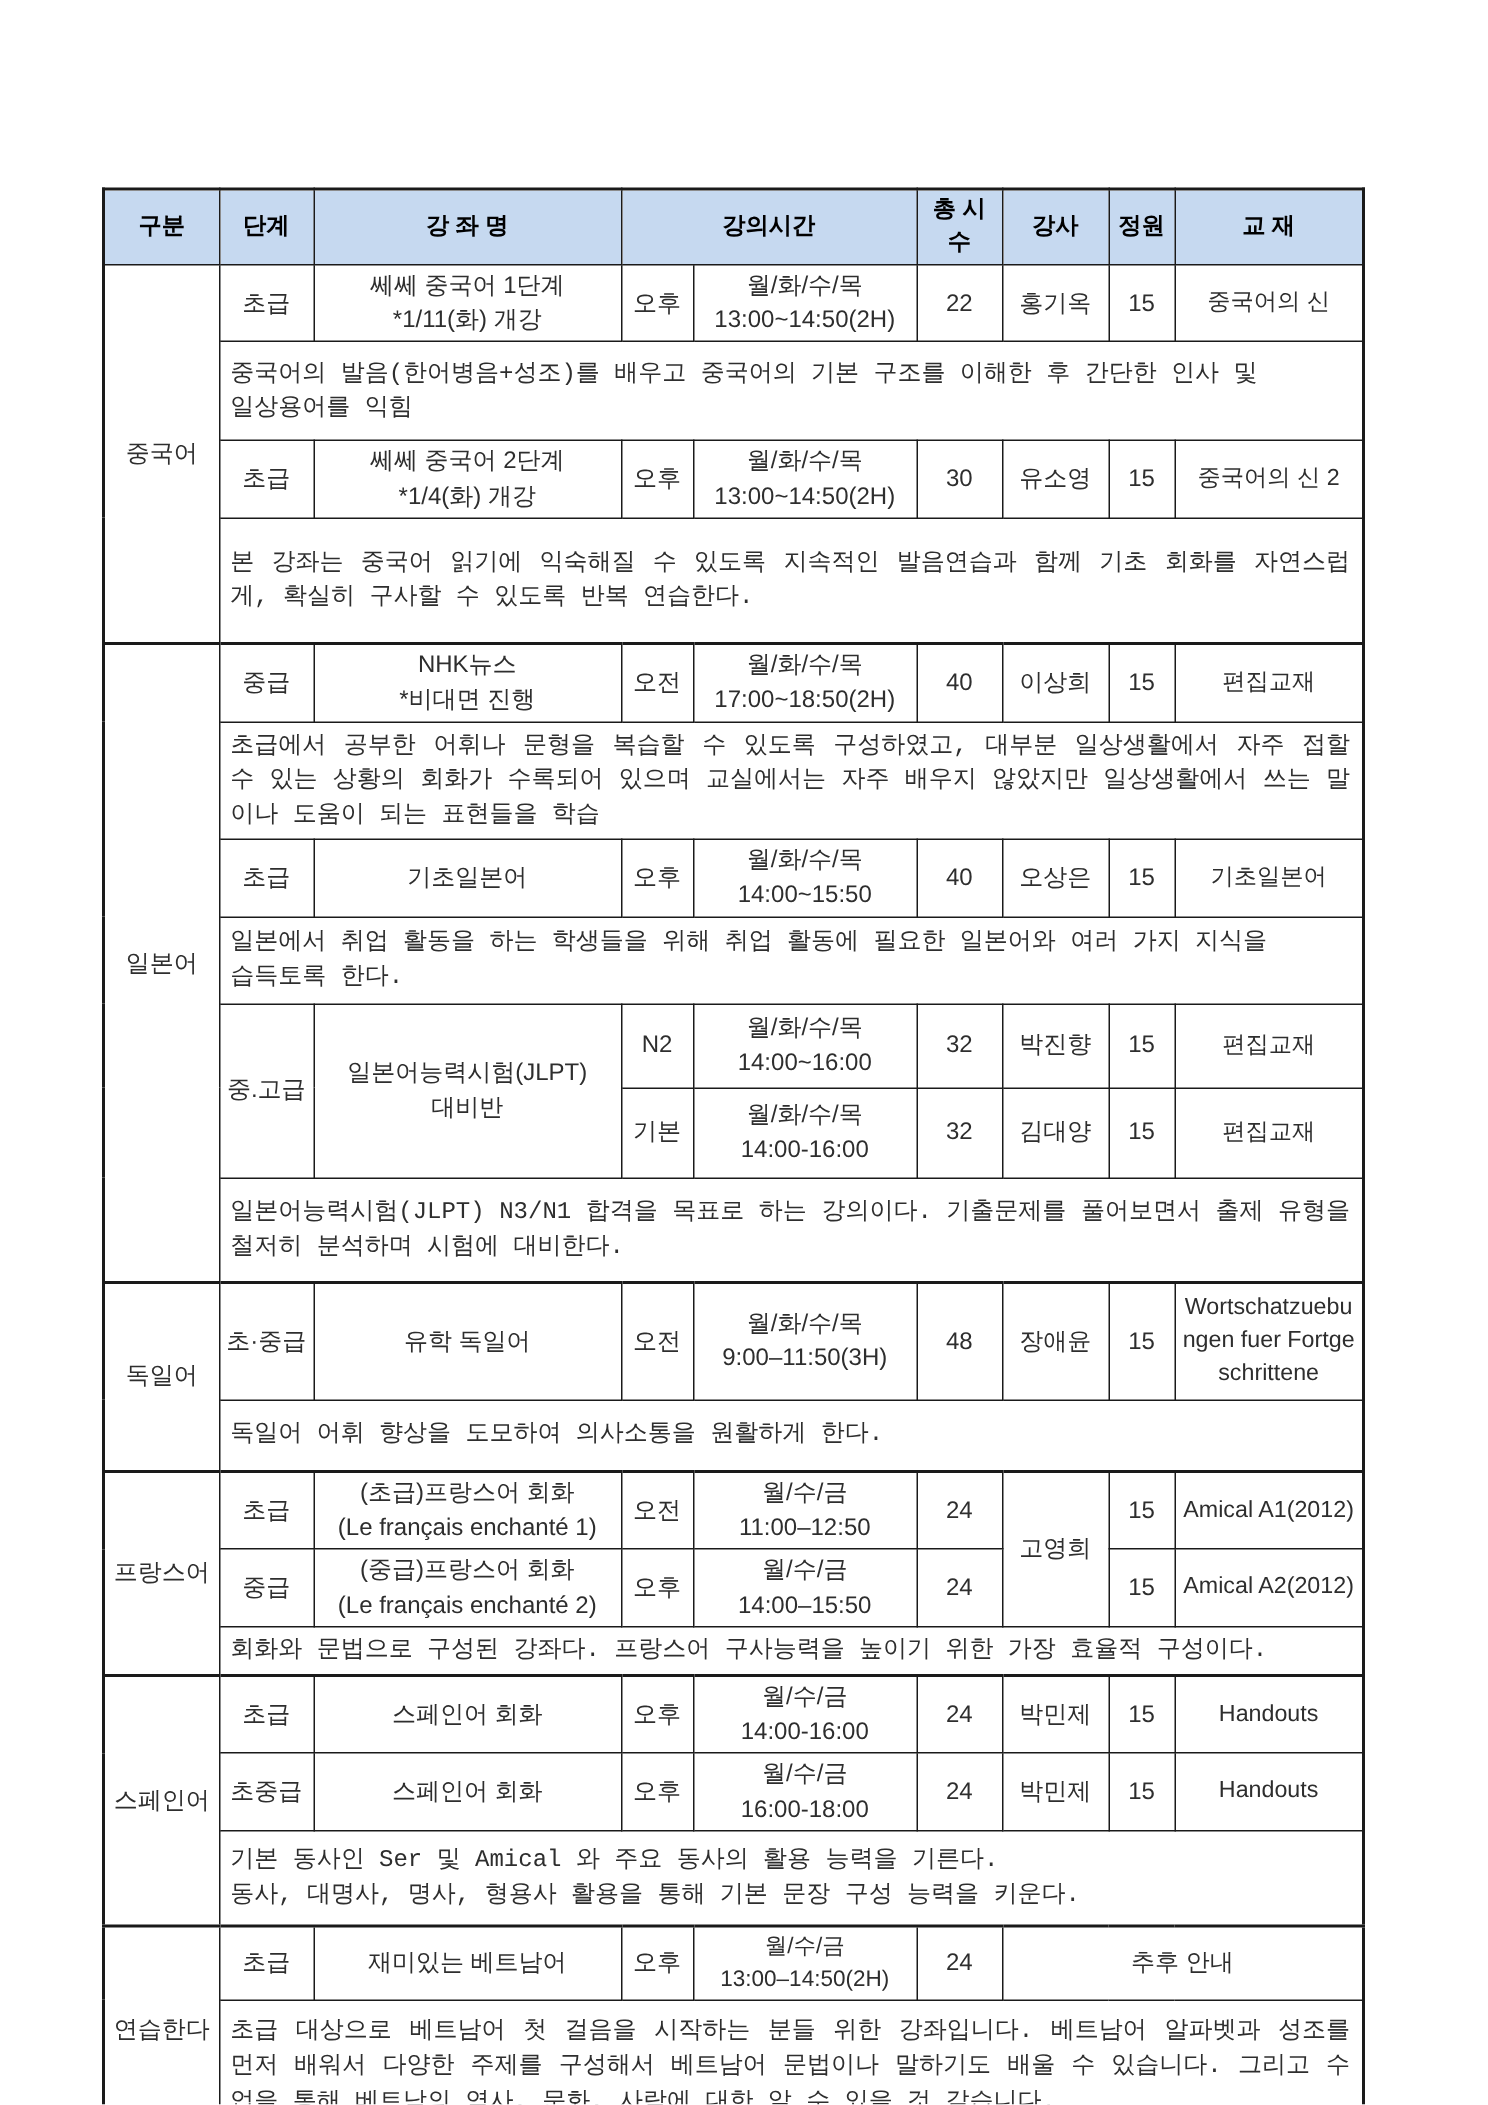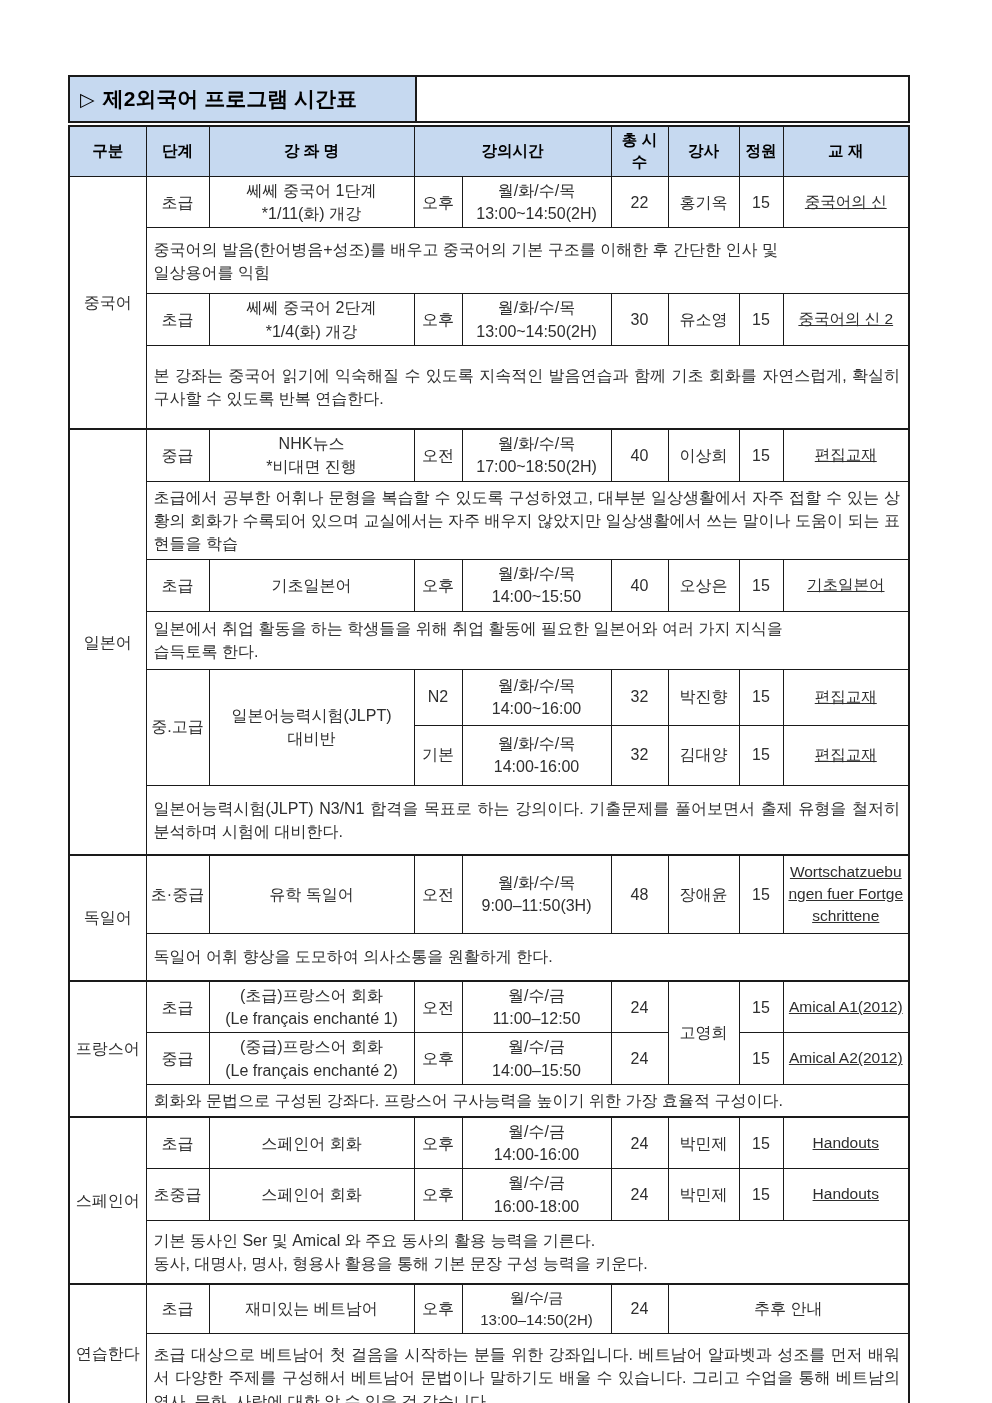--- a/index.html
+++ b/index.html
@@ -13,44 +13,30 @@
   .ttl-table { position:absolute; left:68px; top:75px; width:840px; height:46px; }
   .ttl-table td { border:2px solid #1a1a1a; }
   .title-cell { background:#c6d9f0; text-align:left; padding-left:10px; font-size:21px; font-weight:bold; color:#000; }
   .title-cell .marker { display:inline-block; margin-right:8px; font-size:19px; }
 
   .main-table { position:absolute; left:68px; top:125px; width:840px; border:2px solid #1a1a1a; }
   .head-row td { background:#c6d9f0; font-weight:bold; color:#000; font-size:15.5px; }
 
   .cat { font-size:16px; padding:0 2px; }
   .pre { white-space:pre-line; }
-  .desc { text-align:justify; padding:4px 8px 4px 7px; }
+  .desc { text-align:justify; padding:4px 8px 4px 7px;font-family:Liberation Mono, monospace; }
   .ba { word-break:break-all; }
   .sec td { border-top:2px solid #1a1a1a; }
-  .book { font-size:15.5px;text-decoration:underline; }
+  .book { font-size:15.5px; }
 </style>
 </head>
 <body>
 
 <div class="page">
 
-  <table class="ttl-table">
-    <colgroup>
-        <col style="width:347px">
-        <col style="width:493px">
-      </colgroup>
-    <tbody>
-        <tr style="height:46px">
-      <td class="title-cell">
-        <span class="marker">▷</span><span>제2외국어 프로그램 시간표</span>
-      </td>
-      <td></td>
-    </tr>
-  </tbody>
-    </table>
 
   <table class="main-table">
     <colgroup>
       <col style="width:77px">
         <col style="width:63px">
         <col style="width:205px">
         <col style="width:48px">
         <col style="width:149px">
         <col style="width:57px">
         <col style="width:71px">

